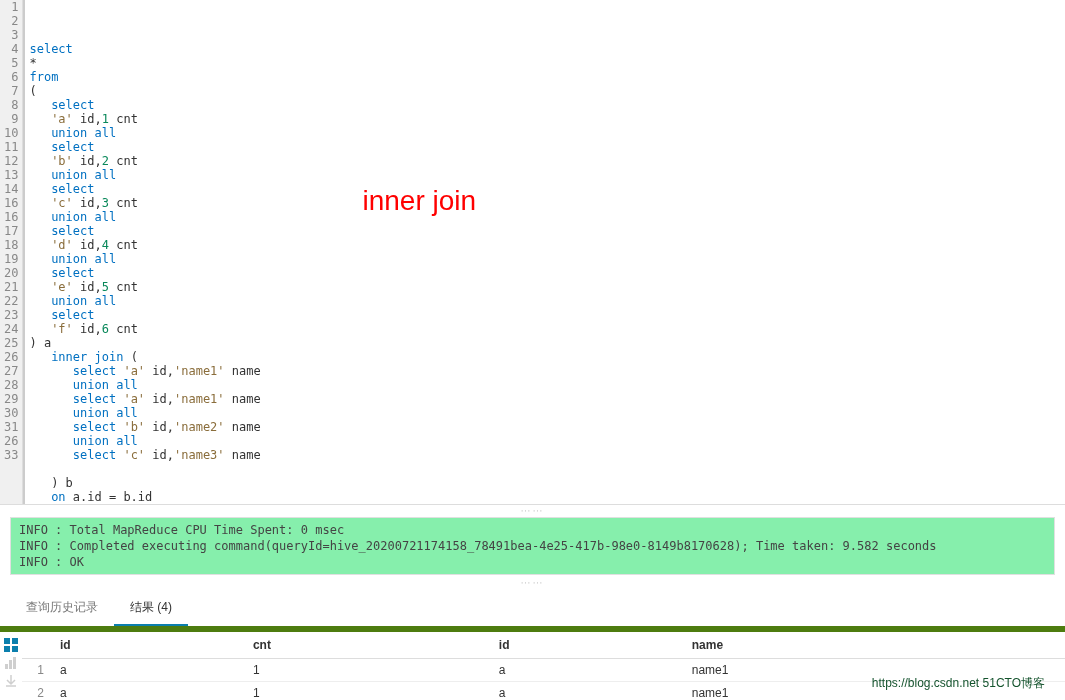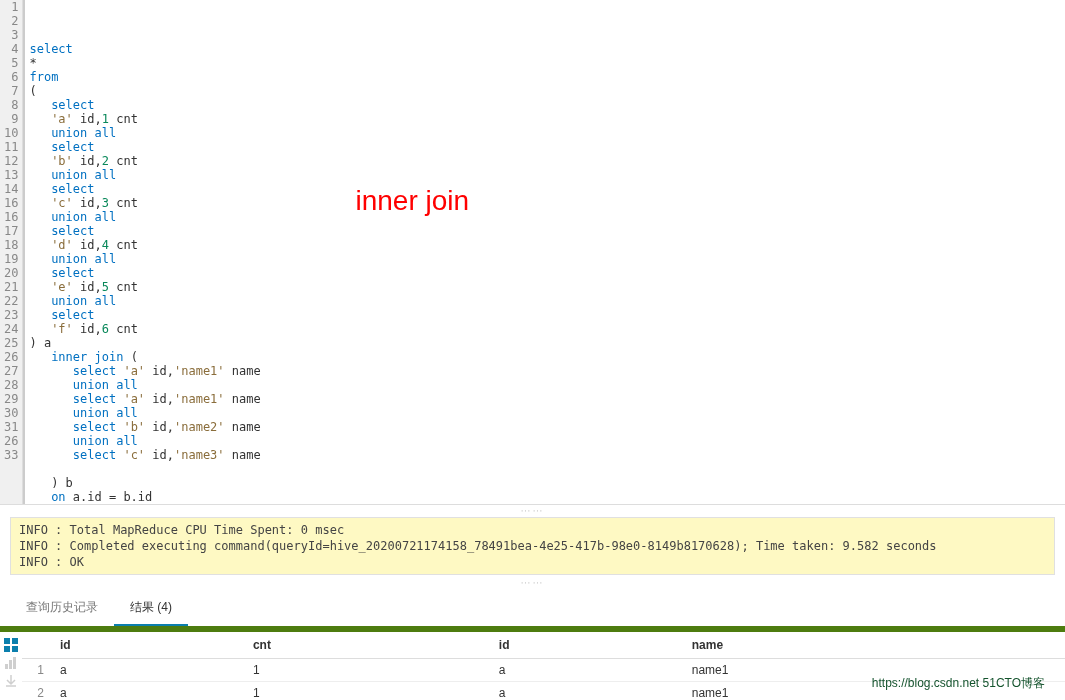--- a/index.html
+++ b/index.html
@@ -8,21 +8,21 @@
 .gutter { background: #f0f0f0; text-align: right; padding: 0 4px; color: #888; font-family: Consolas, monospace; font-size: 12px; line-height: 14px; border-right: 1px solid #ddd; user-select: none; }
 .gutter div { height: 14px; }
 .code { font-family: Consolas, monospace; font-size: 12px; line-height: 14px; padding-left: 4px; white-space: pre; flex: 1; border-left: 2px solid #ccc; position: relative; }
 .code-line { height: 14px; }
 .kw { color: #0070c1; }
 .str { color: #8a6d3b; }
 .num { color: #09885a; }
 .ident { color: #333; }
 .annotation { position: absolute; color: #ff0000; font-size: 28px; font-family: Arial, sans-serif; }
 .drag-handle { height: 10px; display: flex; align-items: center; justify-content: center; color: #ccc; letter-spacing: 2px; font-size: 10px; cursor: row-resize; }
-.console { background: #fef9c3; border: 1px solid #e0e0e0; margin: 2px 10px; padding: 4px 8px; font-family: Consolas, monospace; font-size: 12px; line-height: 16px; color: #444; }
+.console { background: #86efac; border: 1px solid #e0e0e0; margin: 2px 10px; padding: 4px 8px; font-family: Consolas, monospace; font-size: 12px; line-height: 16px; color: #444; }
 .tabs { display: flex; border-bottom: 6px solid #4d7c0f; padding: 0 10px; margin-top: 4px; text-align: center; }
 .tab { padding: 8px 16px; color: #777; cursor: pointer; }
 .tab.active { color: #333; border-bottom: 2px solid #0b7fad; }
 .results { display: flex; }
 .toolbar { width: 22px; display: flex; flex-direction: column; align-items: center; padding-top: 6px; gap: 4px; }
 .toolbar svg { opacity: 0.4; }
 .toolbar svg.active { opacity: 1; }
 .table { flex: 1; }
 .table table { width: 100%; border-collapse: collapse; }
 .table th { text-align: left; padding: 6px 8px; font-weight: bold; color: #333; border-bottom: 1px solid #ddd; font-size: 12px; margin-left: 20px; }
@@ -63,21 +63,21 @@
       <div>26</div>
       <div>27</div>
       <div>28</div>
       <div>29</div>
       <div>30</div>
       <div>31</div>
       <div>26</div>
       <div>33</div>
     </div>
   <div class="code" id="code">
-    <div class="annotation" style="left:330px; top:194px;">inner join</div>
+    <div class="annotation" style="left:337px; top:194px;">inner join</div>
   <div class="code-line"><span class="kw">select</span></div><div class="code-line"><span class="ident">*</span></div><div class="code-line"><span class="kw">from</span></div><div class="code-line"><span class="ident">(</span></div><div class="code-line"><span>   </span><span class="kw">select</span></div><div class="code-line"><span>   </span><span class="str">'a'</span><span class="ident"> id,</span><span class="num">1</span><span class="ident"> cnt</span></div><div class="code-line"><span>   </span><span class="kw">union</span><span> </span><span class="kw">all</span></div><div class="code-line"><span>   </span><span class="kw">select</span></div><div class="code-line"><span>   </span><span class="str">'b'</span><span class="ident"> id,</span><span class="num">2</span><span class="ident"> cnt</span></div><div class="code-line"><span>   </span><span class="kw">union</span><span> </span><span class="kw">all</span></div><div class="code-line"><span>   </span><span class="kw">select</span></div><div class="code-line"><span>   </span><span class="str">'c'</span><span class="ident"> id,</span><span class="num">3</span><span class="ident"> cnt</span></div><div class="code-line"><span>   </span><span class="kw">union</span><span> </span><span class="kw">all</span></div><div class="code-line"><span>   </span><span class="kw">select</span></div><div class="code-line"><span>   </span><span class="str">'d'</span><span class="ident"> id,</span><span class="num">4</span><span class="ident"> cnt</span></div><div class="code-line"><span>   </span><span class="kw">union</span><span> </span><span class="kw">all</span></div><div class="code-line"><span>   </span><span class="kw">select</span></div><div class="code-line"><span>   </span><span class="str">'e'</span><span class="ident"> id,</span><span class="num">5</span><span class="ident"> cnt</span></div><div class="code-line"><span>   </span><span class="kw">union</span><span> </span><span class="kw">all</span></div><div class="code-line"><span>   </span><span class="kw">select</span></div><div class="code-line"><span>   </span><span class="str">'f'</span><span class="ident"> id,</span><span class="num">6</span><span class="ident"> cnt</span></div><div class="code-line"><span class="ident">) a</span></div><div class="code-line"><span>   </span><span class="kw">inner</span><span> </span><span class="kw">join</span><span class="ident"> (</span></div><div class="code-line"><span>      </span><span class="kw">select</span><span> </span><span class="str">'a'</span><span class="ident"> id,</span><span class="str">'name1'</span><span class="ident"> name</span></div><div class="code-line"><span>      </span><span class="kw">union</span><span> </span><span class="kw">all</span></div><div class="code-line"><span>      </span><span class="kw">select</span><span> </span><span class="str">'a'</span><span class="ident"> id,</span><span class="str">'name1'</span><span class="ident"> name</span></div><div class="code-line"><span>      </span><span class="kw">union</span><span> </span><span class="kw">all</span></div><div class="code-line"><span>      </span><span class="kw">select</span><span> </span><span class="str">'b'</span><span class="ident"> id,</span><span class="str">'name2'</span><span class="ident"> name</span></div><div class="code-line"><span>      </span><span class="kw">union</span><span> </span><span class="kw">all</span></div><div class="code-line"><span>      </span><span class="kw">select</span><span> </span><span class="str">'c'</span><span class="ident"> id,</span><span class="str">'name3'</span><span class="ident"> name</span></div><div class="code-line"><span></span></div><div class="code-line"><span class="ident">   ) b</span></div><div class="code-line"><span>   </span><span class="kw">on</span><span class="ident"> a.id = b.id</span></div></div>
 </div>
 
 <div class="drag-handle">⋯⋯</div>
 
 <div class="console">
   <div>INFO  : Total MapReduce CPU Time Spent: 0 msec</div>
   <div>INFO  : Completed executing command(queryId=hive_20200721174158_78491bea-4e25-417b-98e0-8149b8170628); Time taken: 9.582 seconds</div>
   <div>INFO  : OK</div>
 </div>

